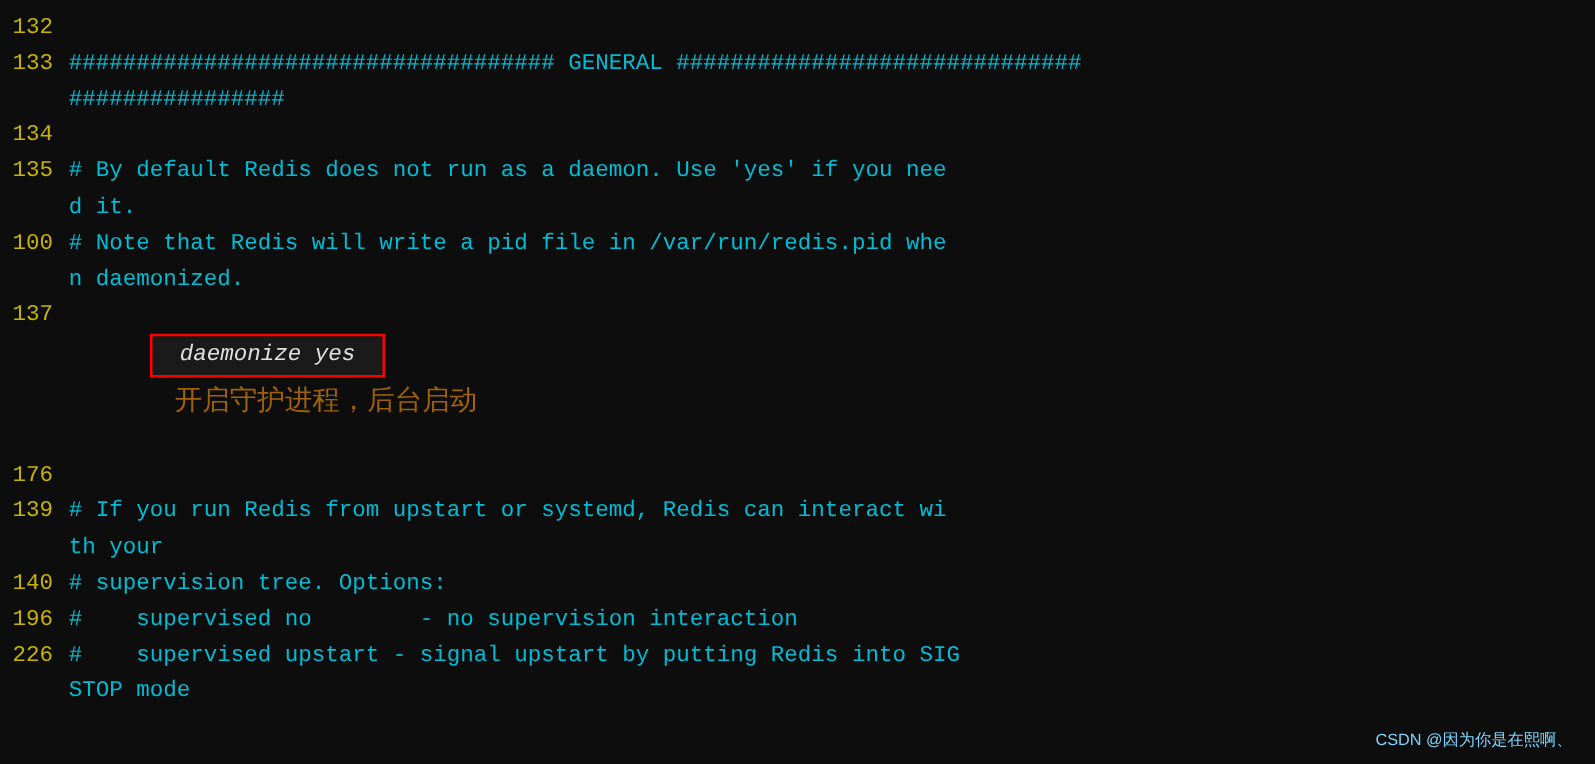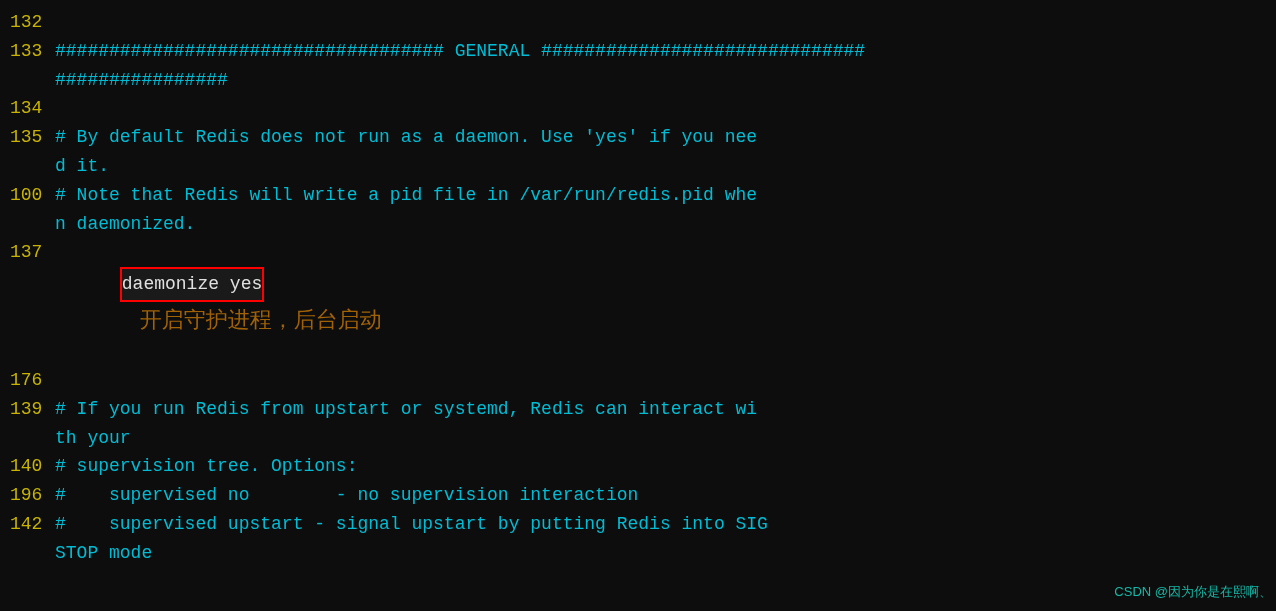--- a/index.html
+++ b/index.html
@@ -47,39 +47,40 @@
       color: #00bcd4;
       flex: 1;
       white-space: pre-wrap;
       word-break: break-all;
       font-size: 18px;
     }
 
     .highlight-box {
       display: inline-block;
       border: 2px solid red;
-      padding: 1px 0;
+      padding: 1px 22px;
       color: #e0e0e0;
       background-color: #1a1a1a;
       font-family: 'Courier New', Courier, monospace;
       font-size: 18px;
+      font-style: italic;
     }
 
     .annotation {
       color: #a16207;
       font-size: 22px;
       margin-left: 20px;
       font-family: 'Microsoft YaHei', 'SimHei', sans-serif;
     }
 
     .watermark {
       position: absolute;
       bottom: 8px;
-      right: 4px;
-      color: #14b8a6;
+      right: 18px;
+      color: #7dd3fc;
       font-size: 13px;
       font-family: 'Microsoft YaHei', sans-serif;
     }
   </style>
 </head>
 <body>
 
 <div class="code-container">
 
   <div class="line">
@@ -133,20 +134,20 @@
     <span class="line-number">140</span>
     <span class="line-content comment"># supervision tree. Options:</span>
   </div>
 
   <div class="line">
     <span class="line-number">196</span>
     <span class="line-content comment">#    supervised no        - no supervision interaction</span>
   </div>
 
   <div class="line">
-    <span class="line-number">142</span>
+    <span class="line-number">226</span>
     <span class="line-content comment">#    supervised upstart - signal upstart by putting Redis into SIG
 STOP mode</span>
   </div>
 
 </div>
 
 <div class="watermark">CSDN @因为你是在熙啊、</div>
 
 </body></html>

